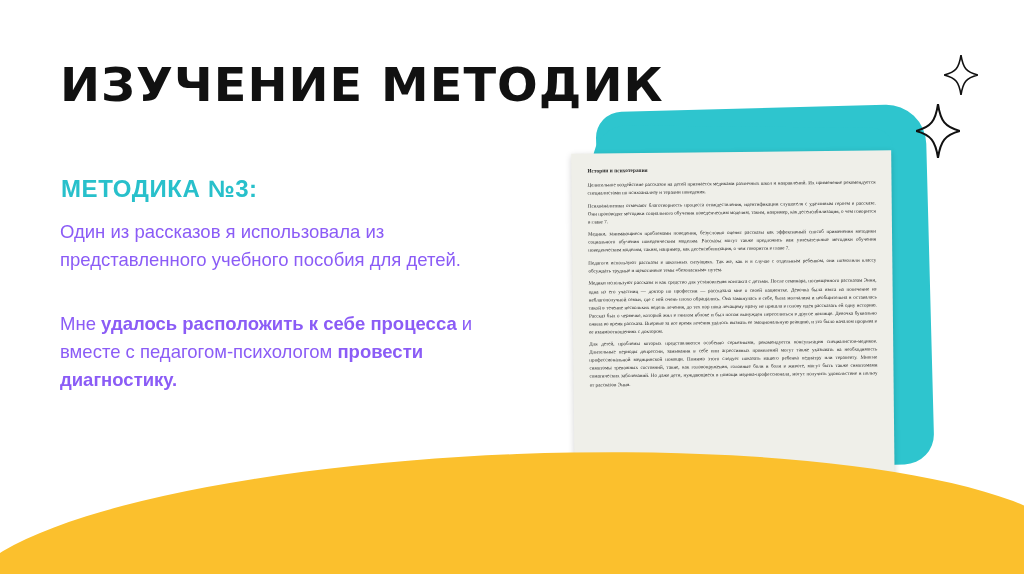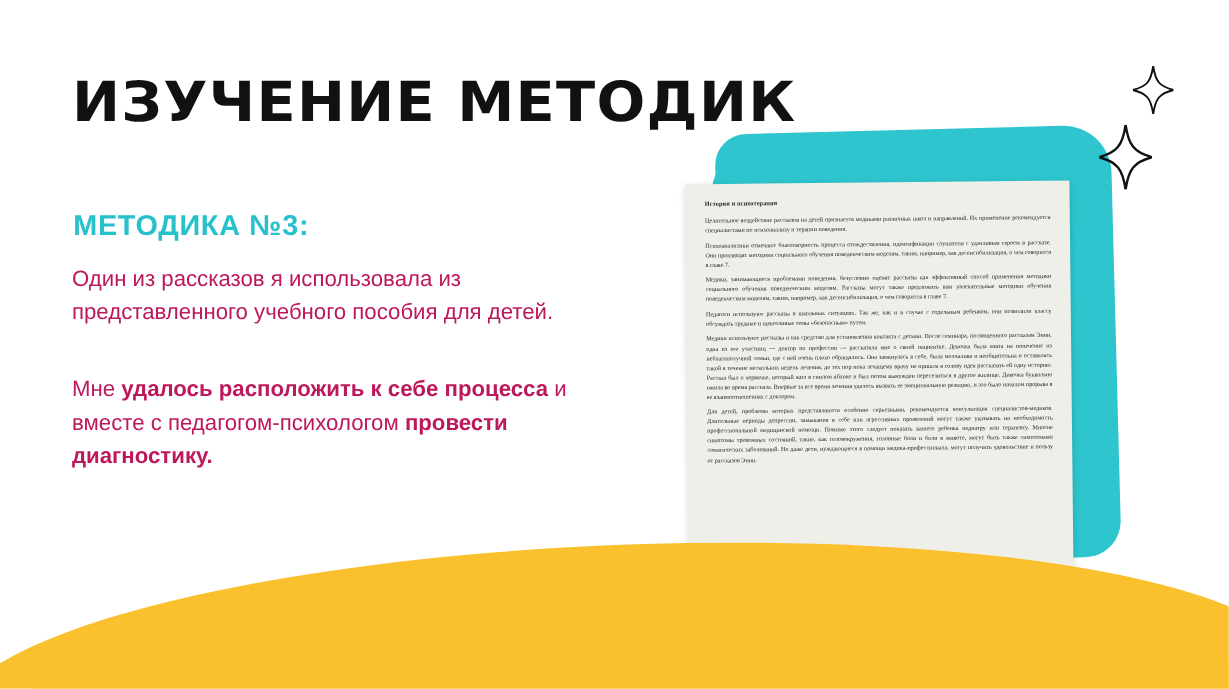--- a/index.html
+++ b/index.html
@@ -135,21 +135,21 @@
     color: #28c0cb;
     text-transform: uppercase;
     margin-top: 28px;
   }
 
   .para {
     position: absolute;
     left: 60px;
     font-size: 18.5px;
     line-height: 1.52;
-    color: #be185d;
+    color: #8b5cf6;
     width: 460px;
   }
   .para-1 { top: 218px; }
   .para-2 { top: 310px; }
   .para b { font-weight: bold; }
 </style>
 </head>
 <body>
 
 <div class="slide">

